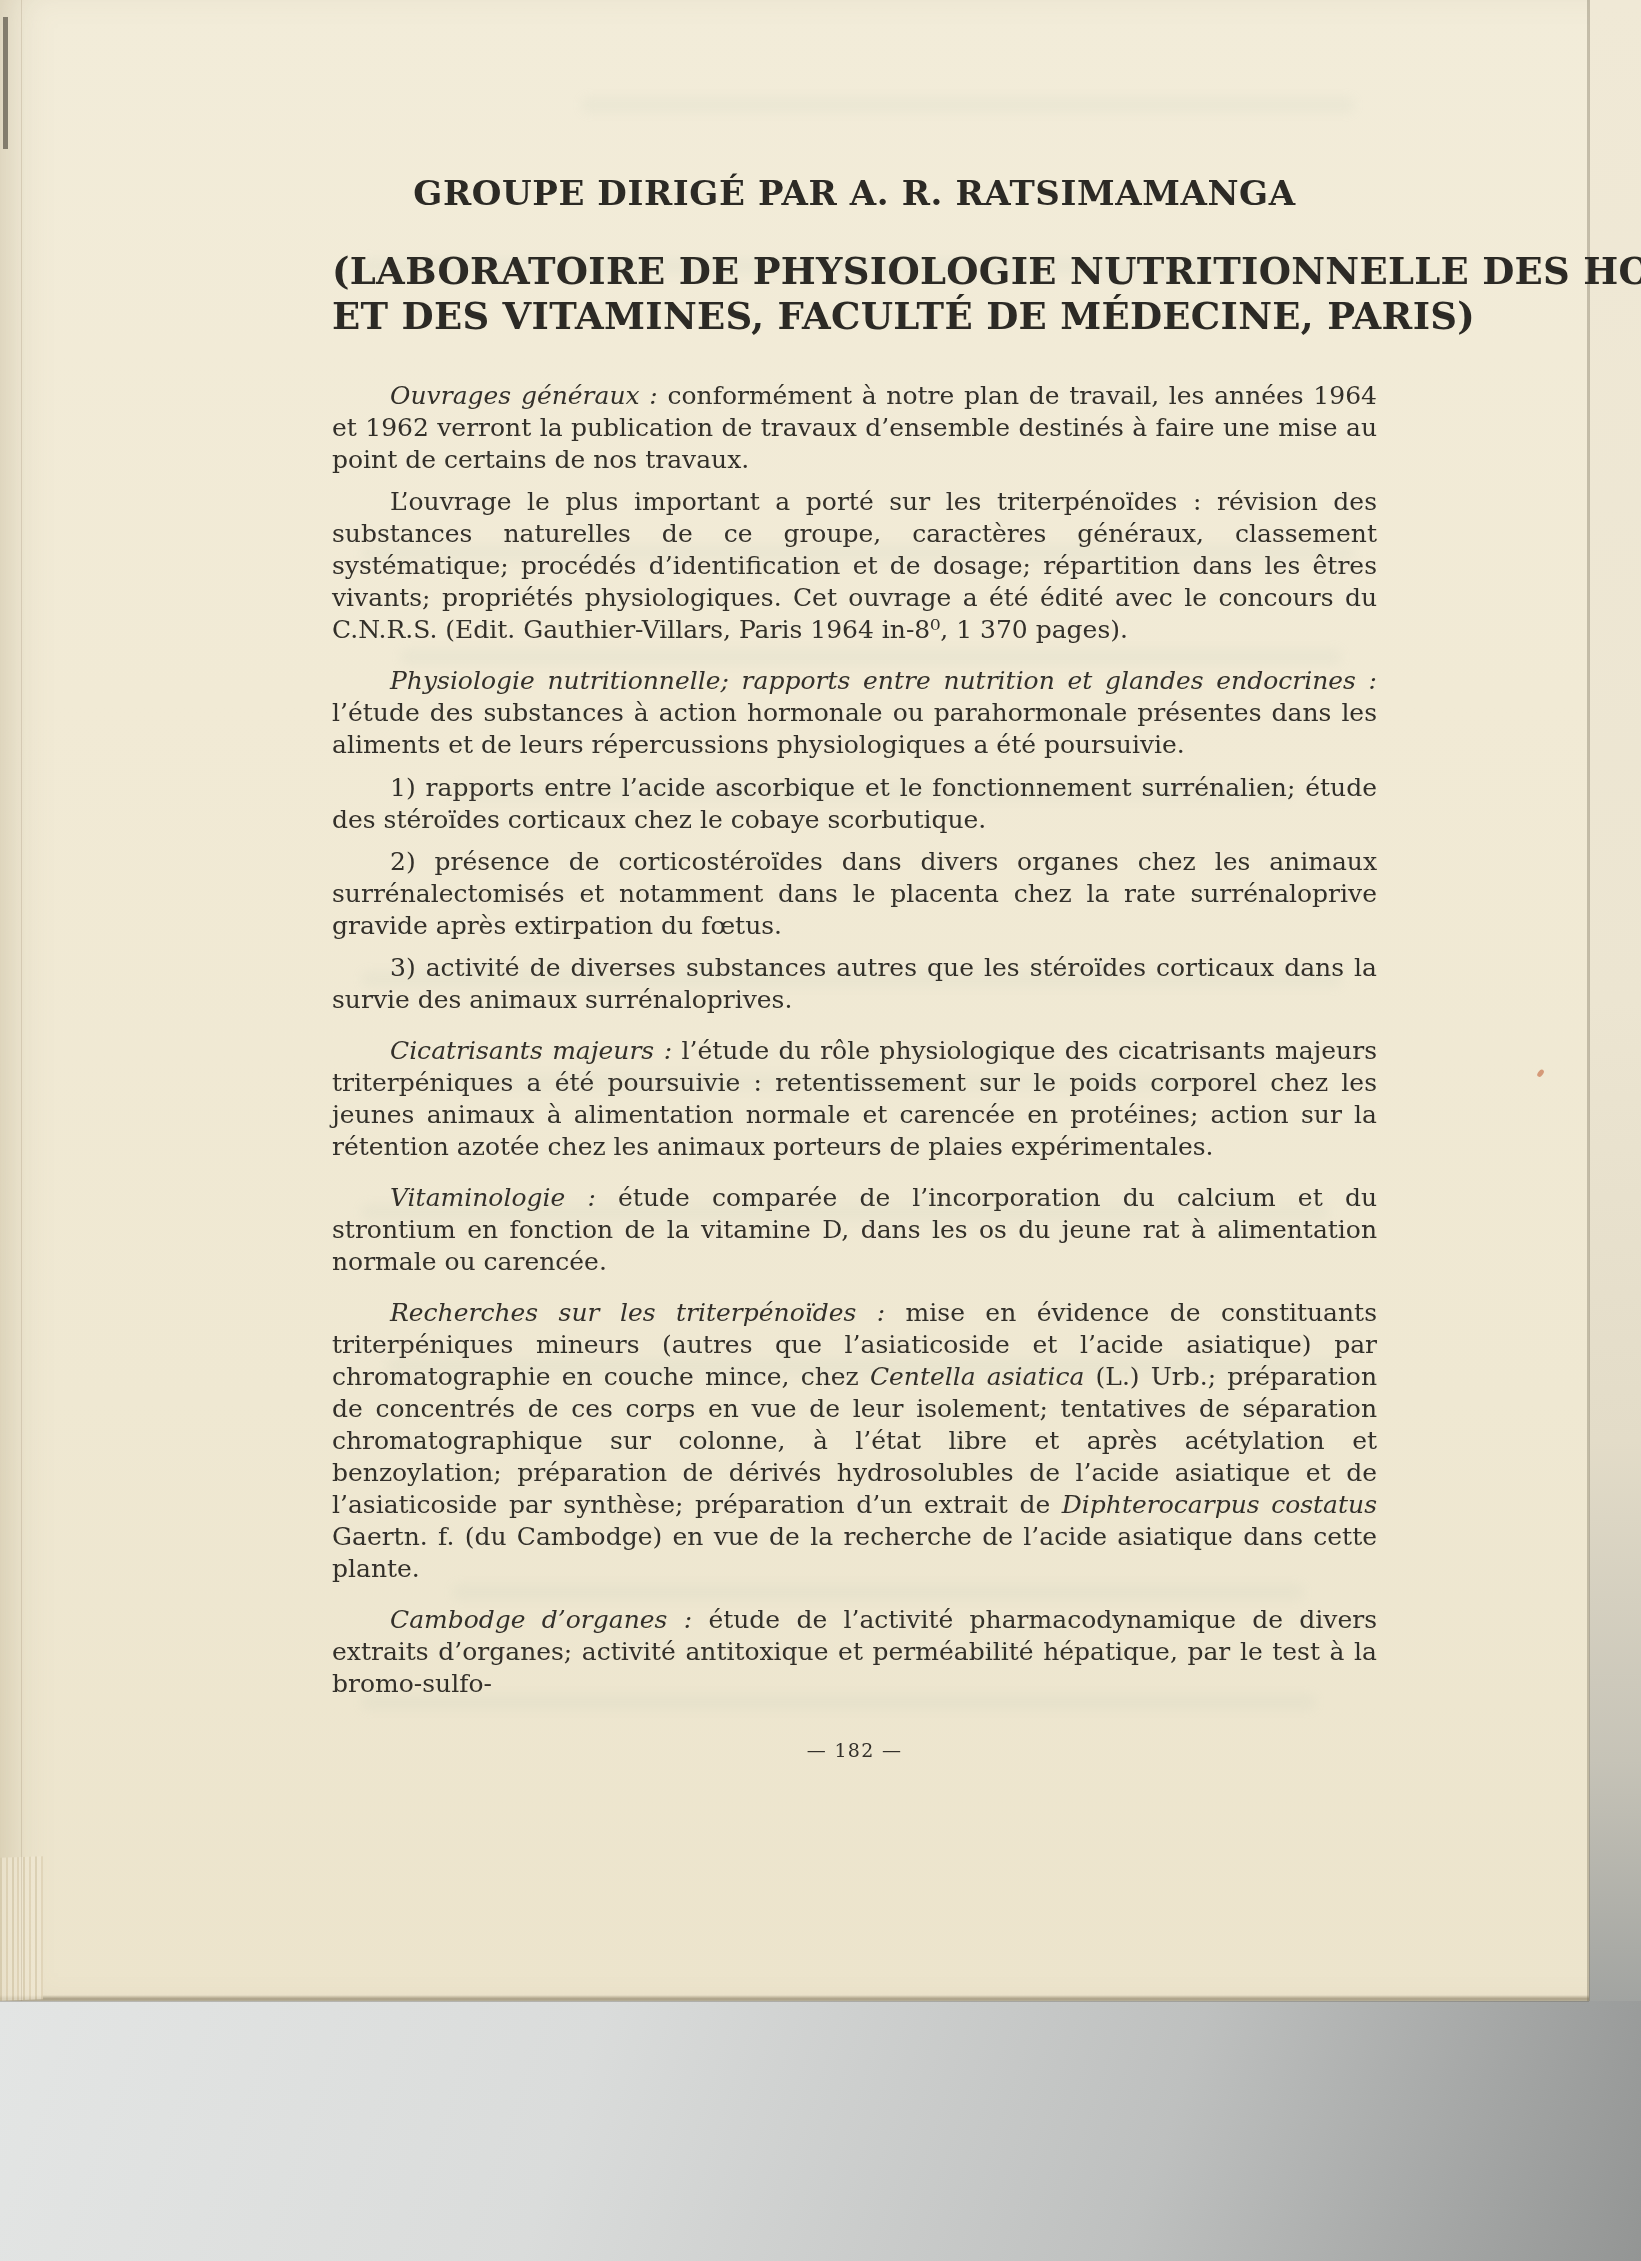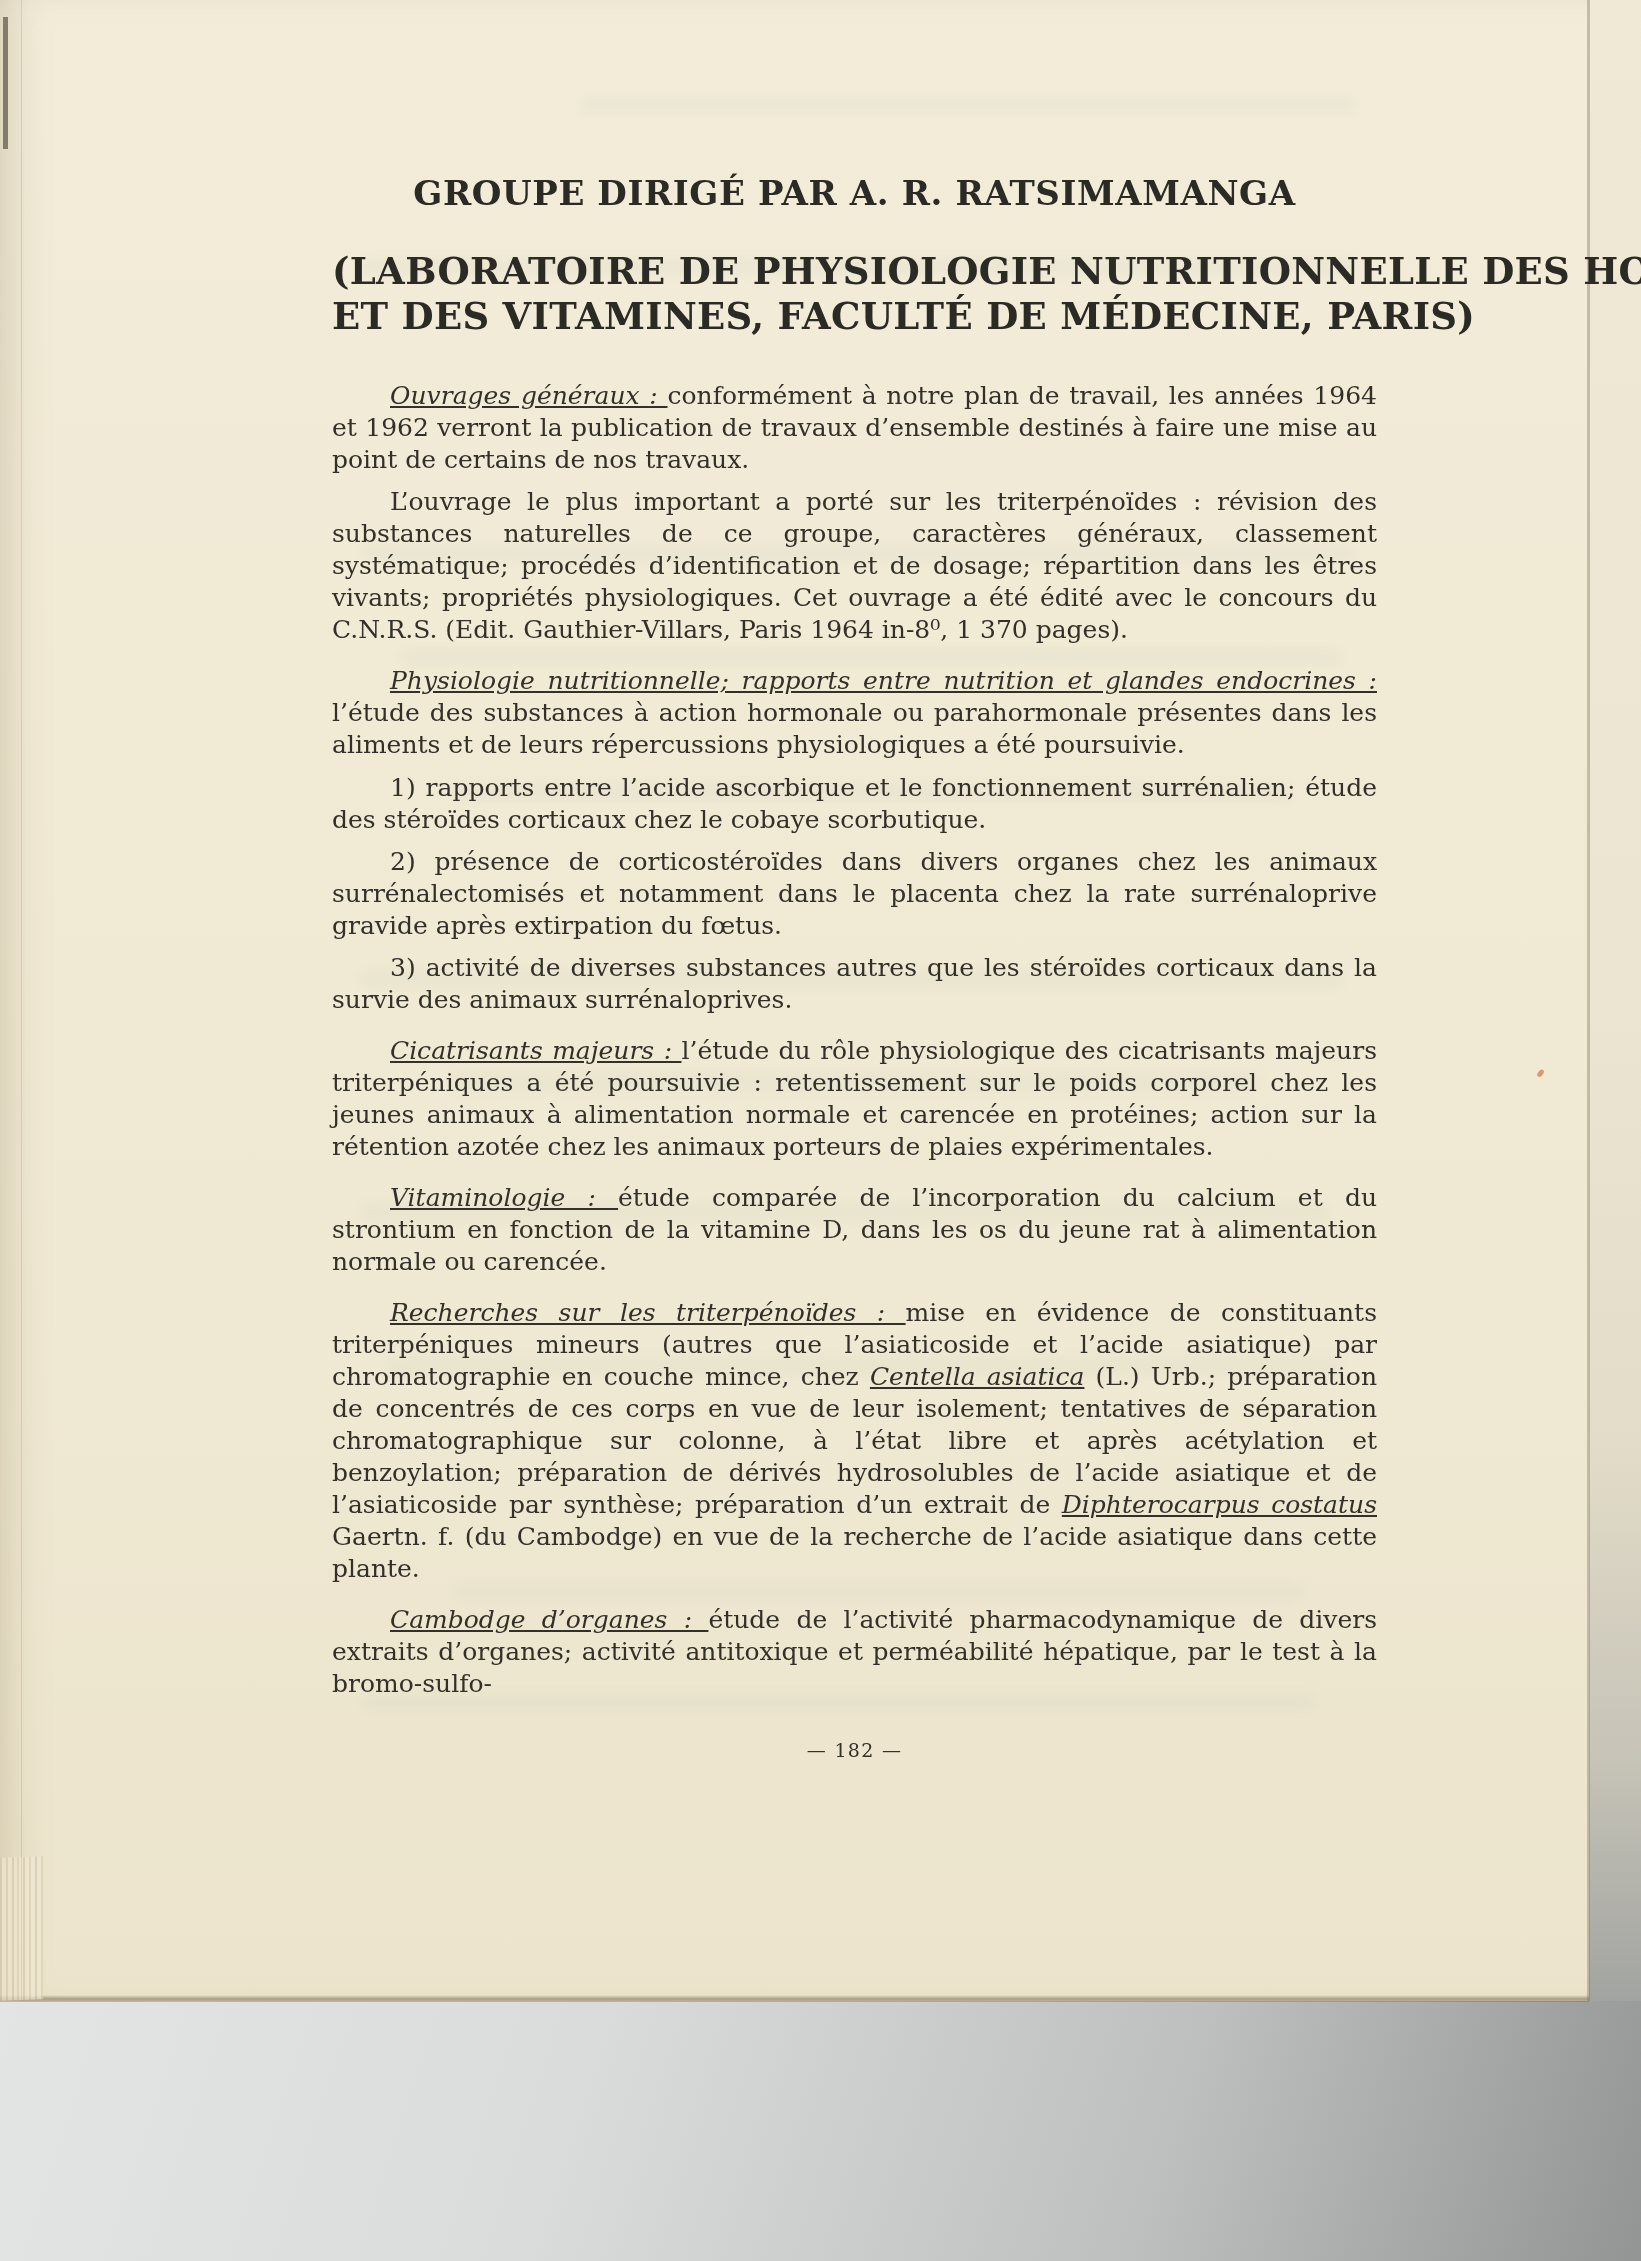--- a/index.html
+++ b/index.html
@@ -132,21 +132,21 @@
     color: #2c2a25;
   }
   .subtitle div { white-space: nowrap; }
   .paras .para {
     margin: 0;
     text-indent: 58px;
   }
   .paras .para + .para { margin-top: 10.3px; }
   .paras .para.section { margin-top: 19px; }
   .paras .para:first-child { margin-top: 41px; }
-  .it { font-style: italic; text-decoration: underline; }
+  .it { font-style: italic; }
   .pageno {
     margin-top: 34px;
     text-align: center;
     font-size: 19px;
     letter-spacing: 1.3px;
     color: #33302a;
   }
 </style>
 </head>
 <body>

